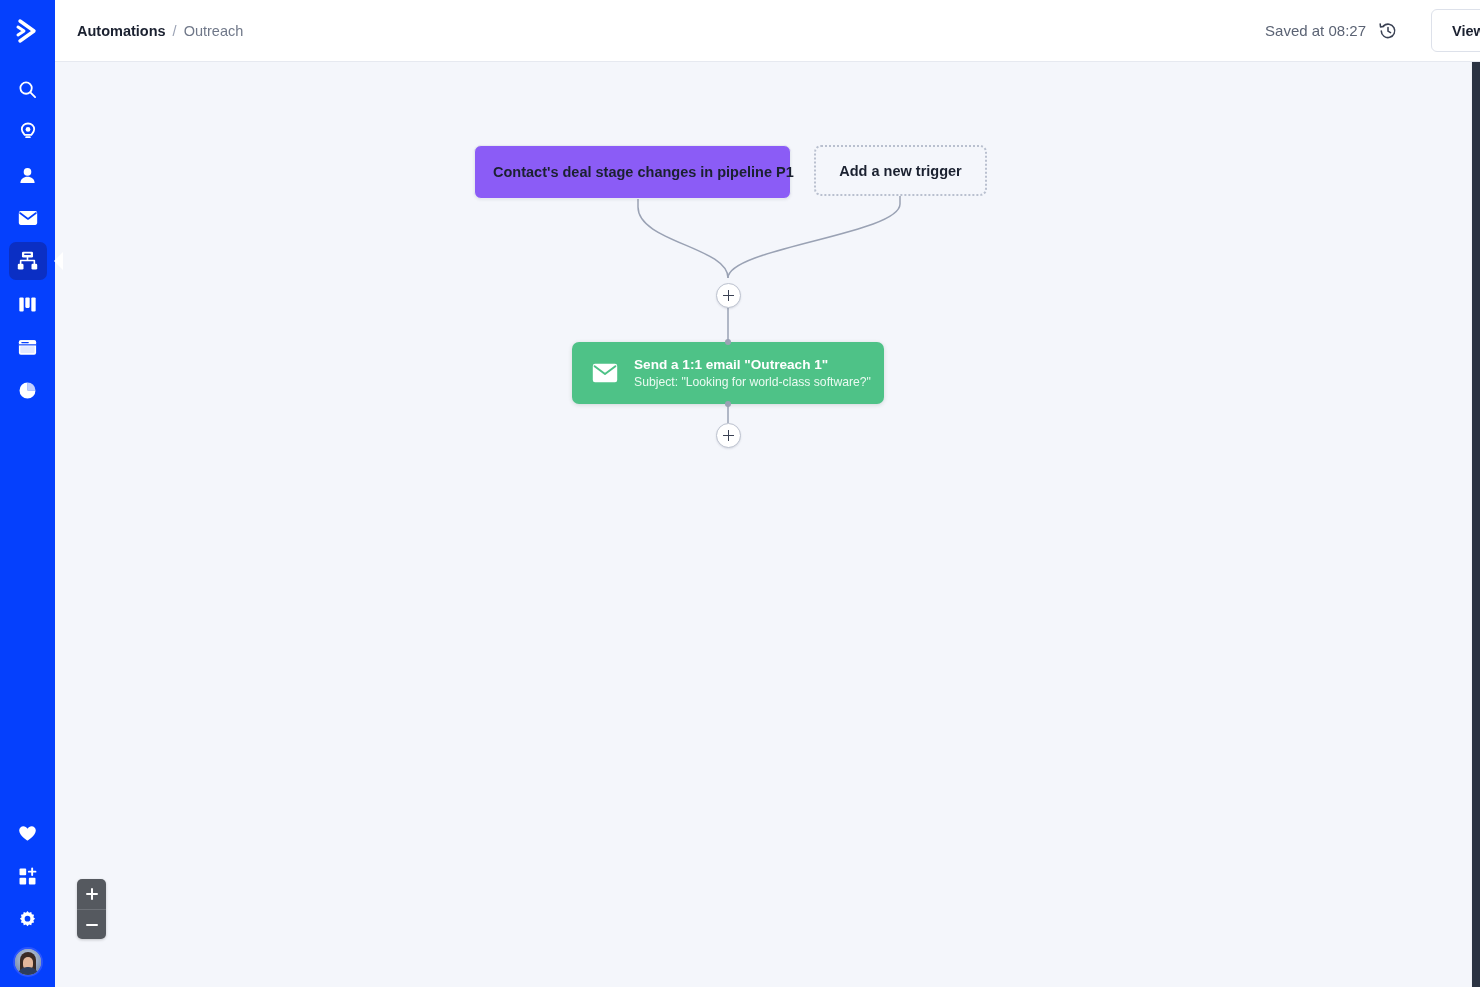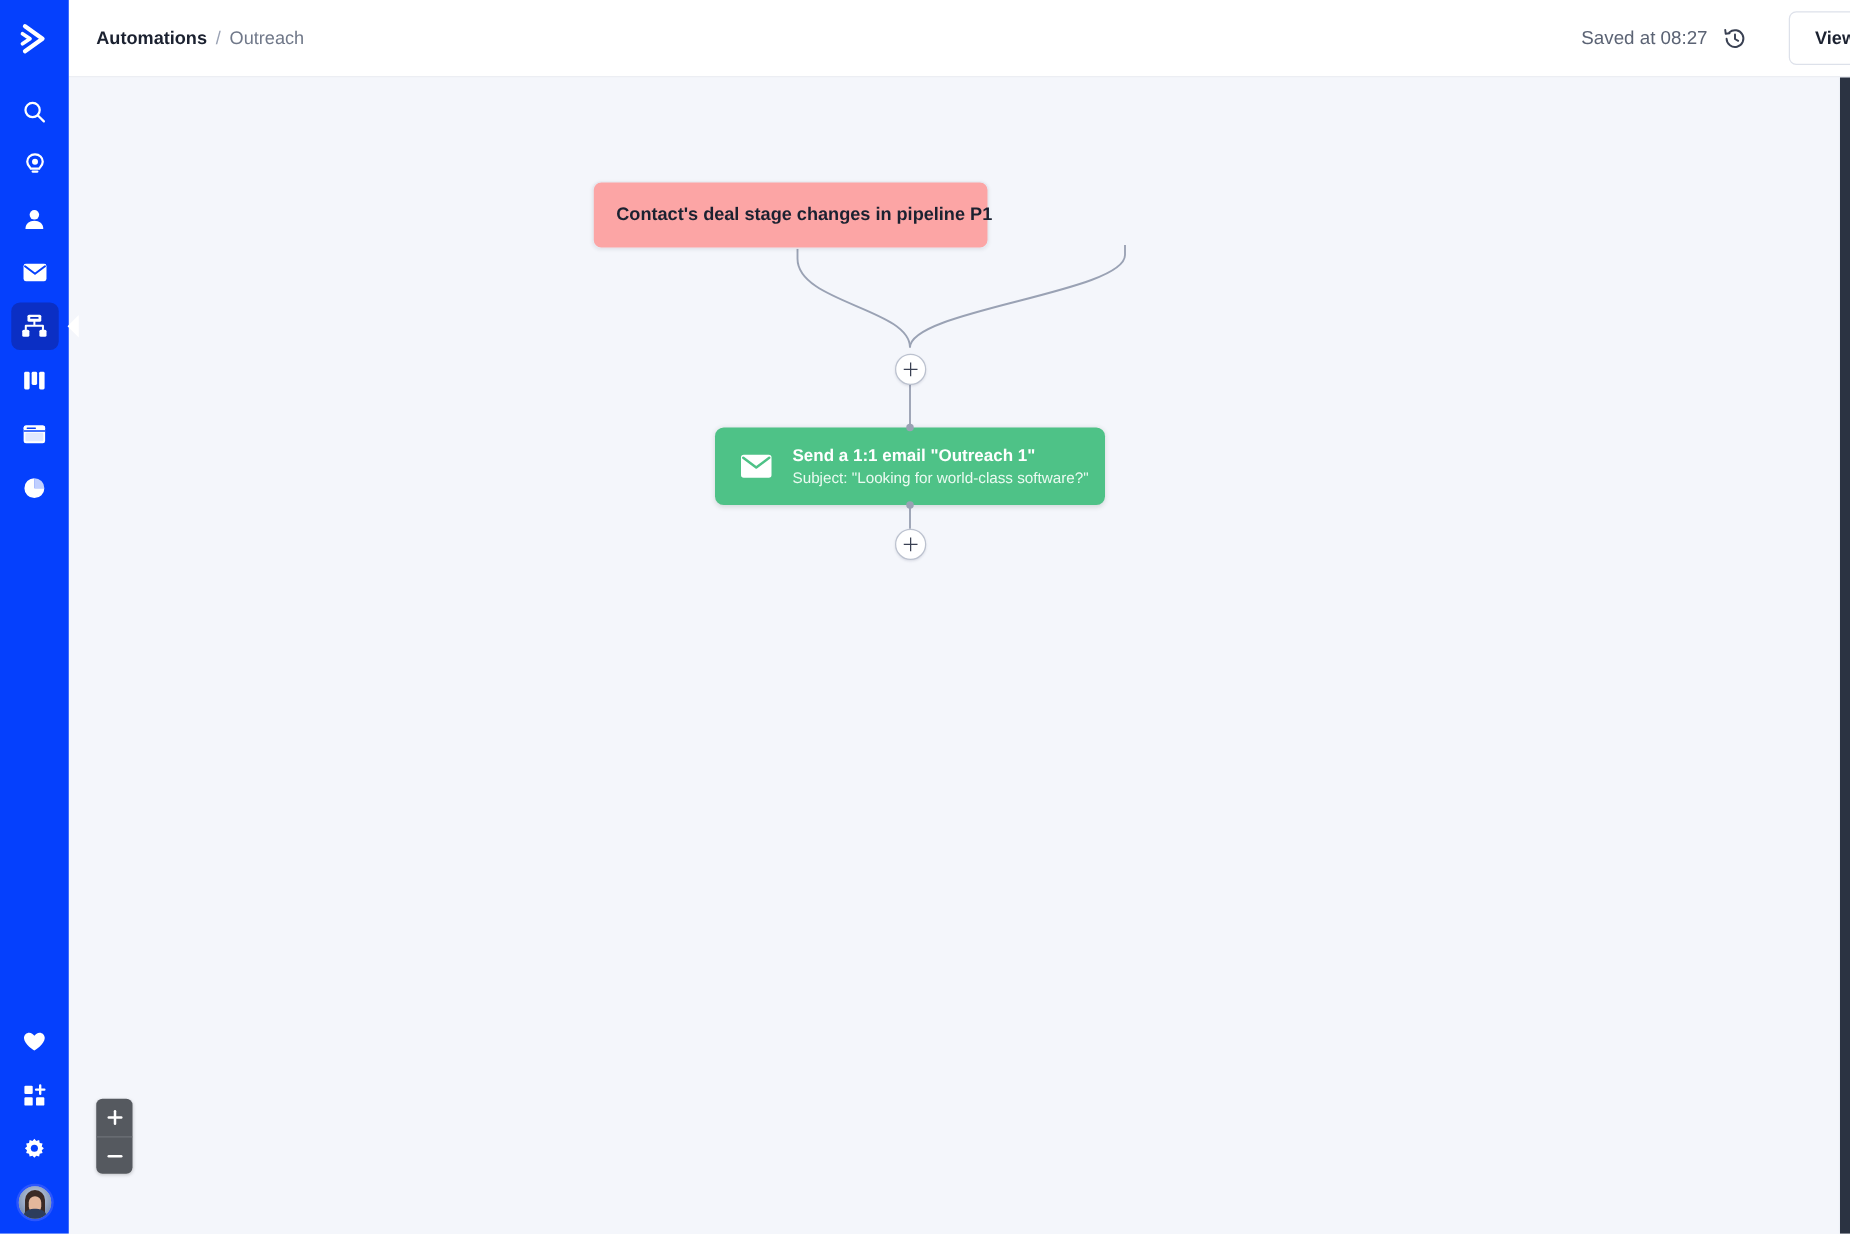--- a/index.html
+++ b/index.html
@@ -111,21 +111,21 @@
     font-weight: 700;
     color: #1b2130;
     letter-spacing: -0.1px;
   }
   .title-inner { display: inline-block; transform: translateX(-13px); }
 
   svg.connectors { position: absolute; left: 0; top: 0; width: 100%; height: 100%; pointer-events: none; }
 
   .trigger-card {
     position: absolute;
-    background: #fca5a5;
+    background: #8b5cf6;
     border: 1px solid #e7eaf1;
     border-radius: 7px;
     box-shadow: 0 1px 3px rgba(30,40,70,0.08);
     display: flex; align-items: center;
     padding: 0 18px;
     font-size: 14.5px; font-weight: 700; color: #1b2130;
     white-space: nowrap;
     cursor: pointer;
   }
   .trigger-card.existing { left: 419px; top: 83px; width: 317px; height: 54px; }
@@ -387,20 +387,23 @@
           <path d="M 583 137 L 583 145 C 583 180 673 185 673 216" fill="none" stroke="#9aa2b4" stroke-width="1.5"></path>
           <path d="M 845 134 L 845 142 C 845 172 673 186 673 216" fill="none" stroke="#9aa2b4" stroke-width="1.5"></path>
           <path d="M 673 246 L 673 280" fill="none" stroke="#9aa2b4" stroke-width="1.5"></path>
           <path d="M 673 342 L 673 361" fill="none" stroke="#9aa2b4" stroke-width="1.5"></path>
         </svg>
 
         <div class="trigger-card existing">
           <span>Contact's deal stage changes in pipeline P1</span>
         </div>
 
+        <div class="trigger-card add-new">
+          <span>Add a new trigger</span>
+        </div>
 
         <div class="node-plus top">
           <span class="pl-h"></span>
           <span class="pl-v"></span>
         </div>
 
         <span class="port-dot in"></span>
 
         <div class="action-card">
           <span class="action-icon">

